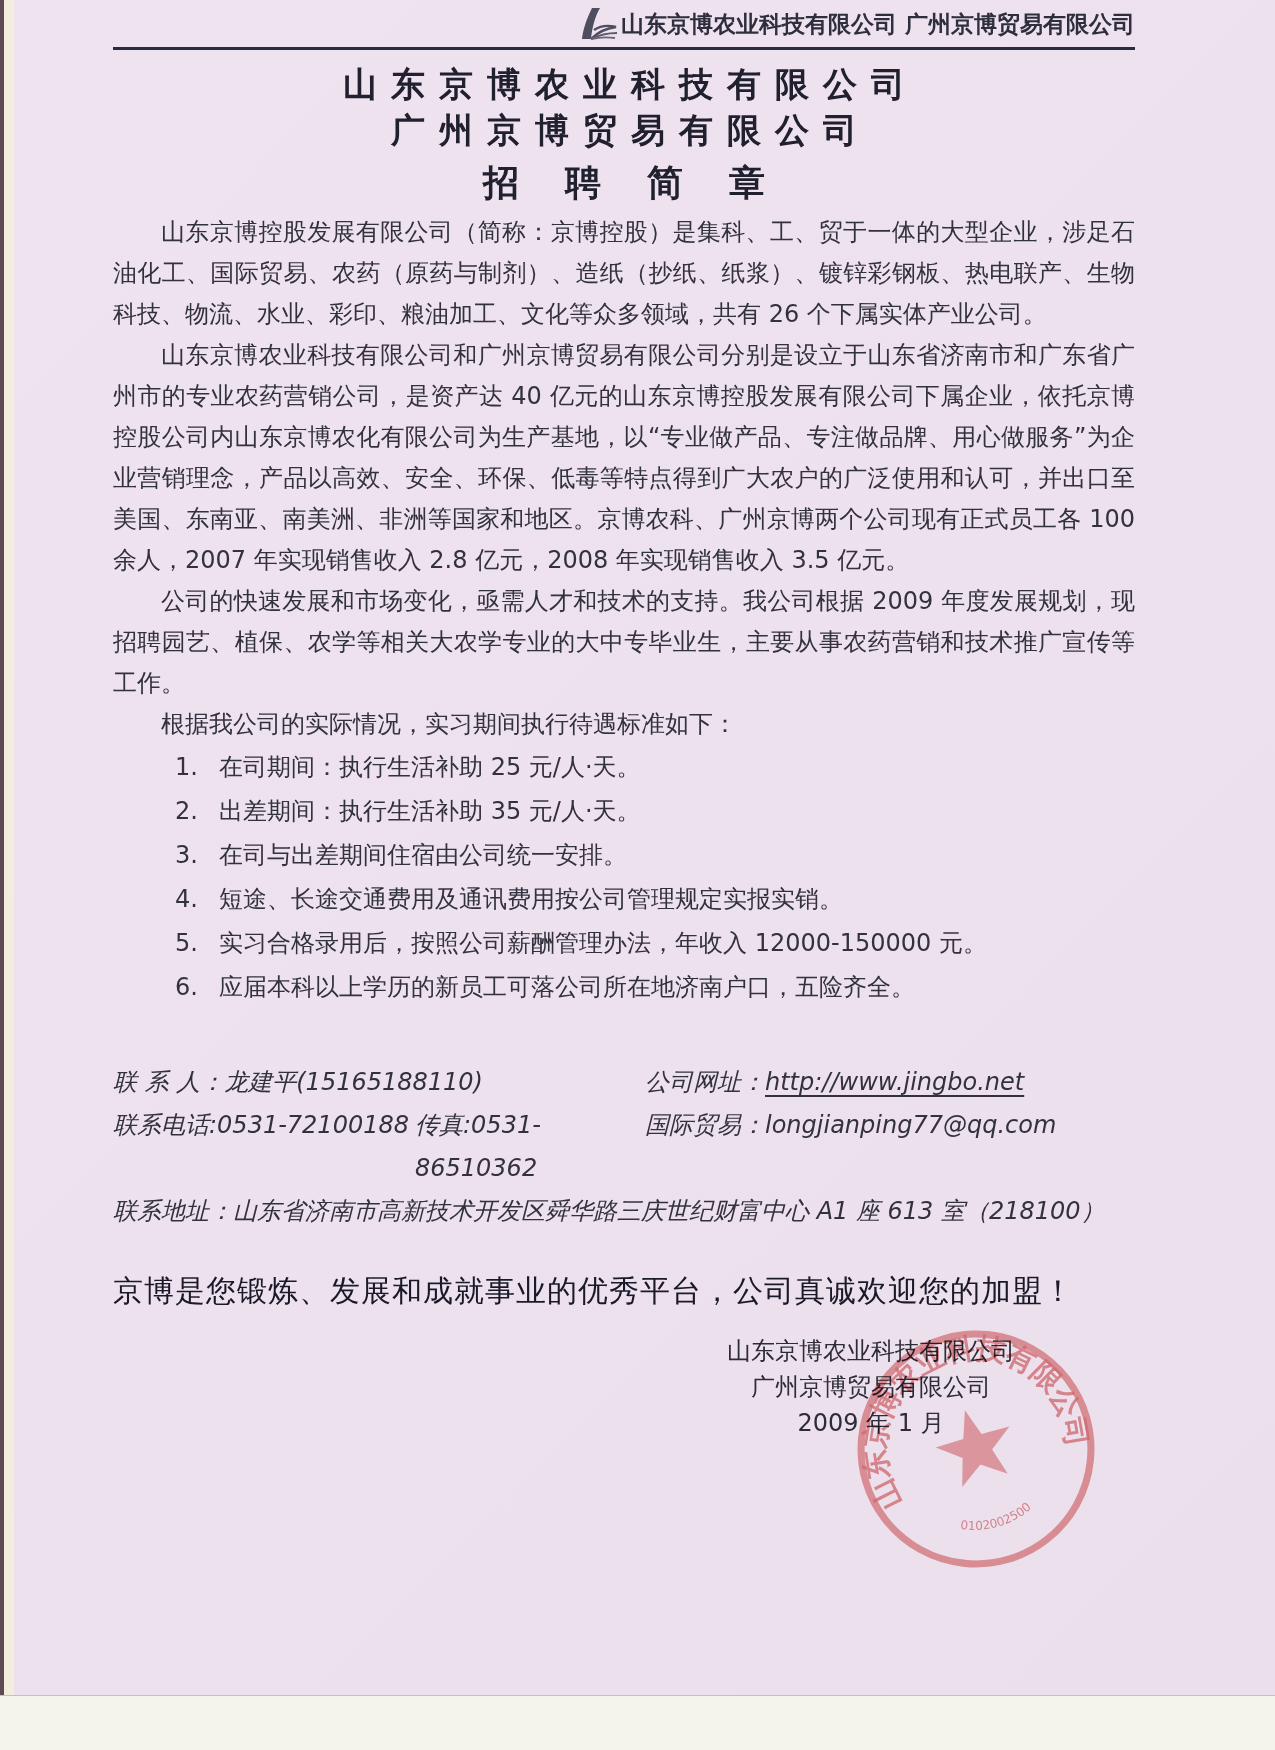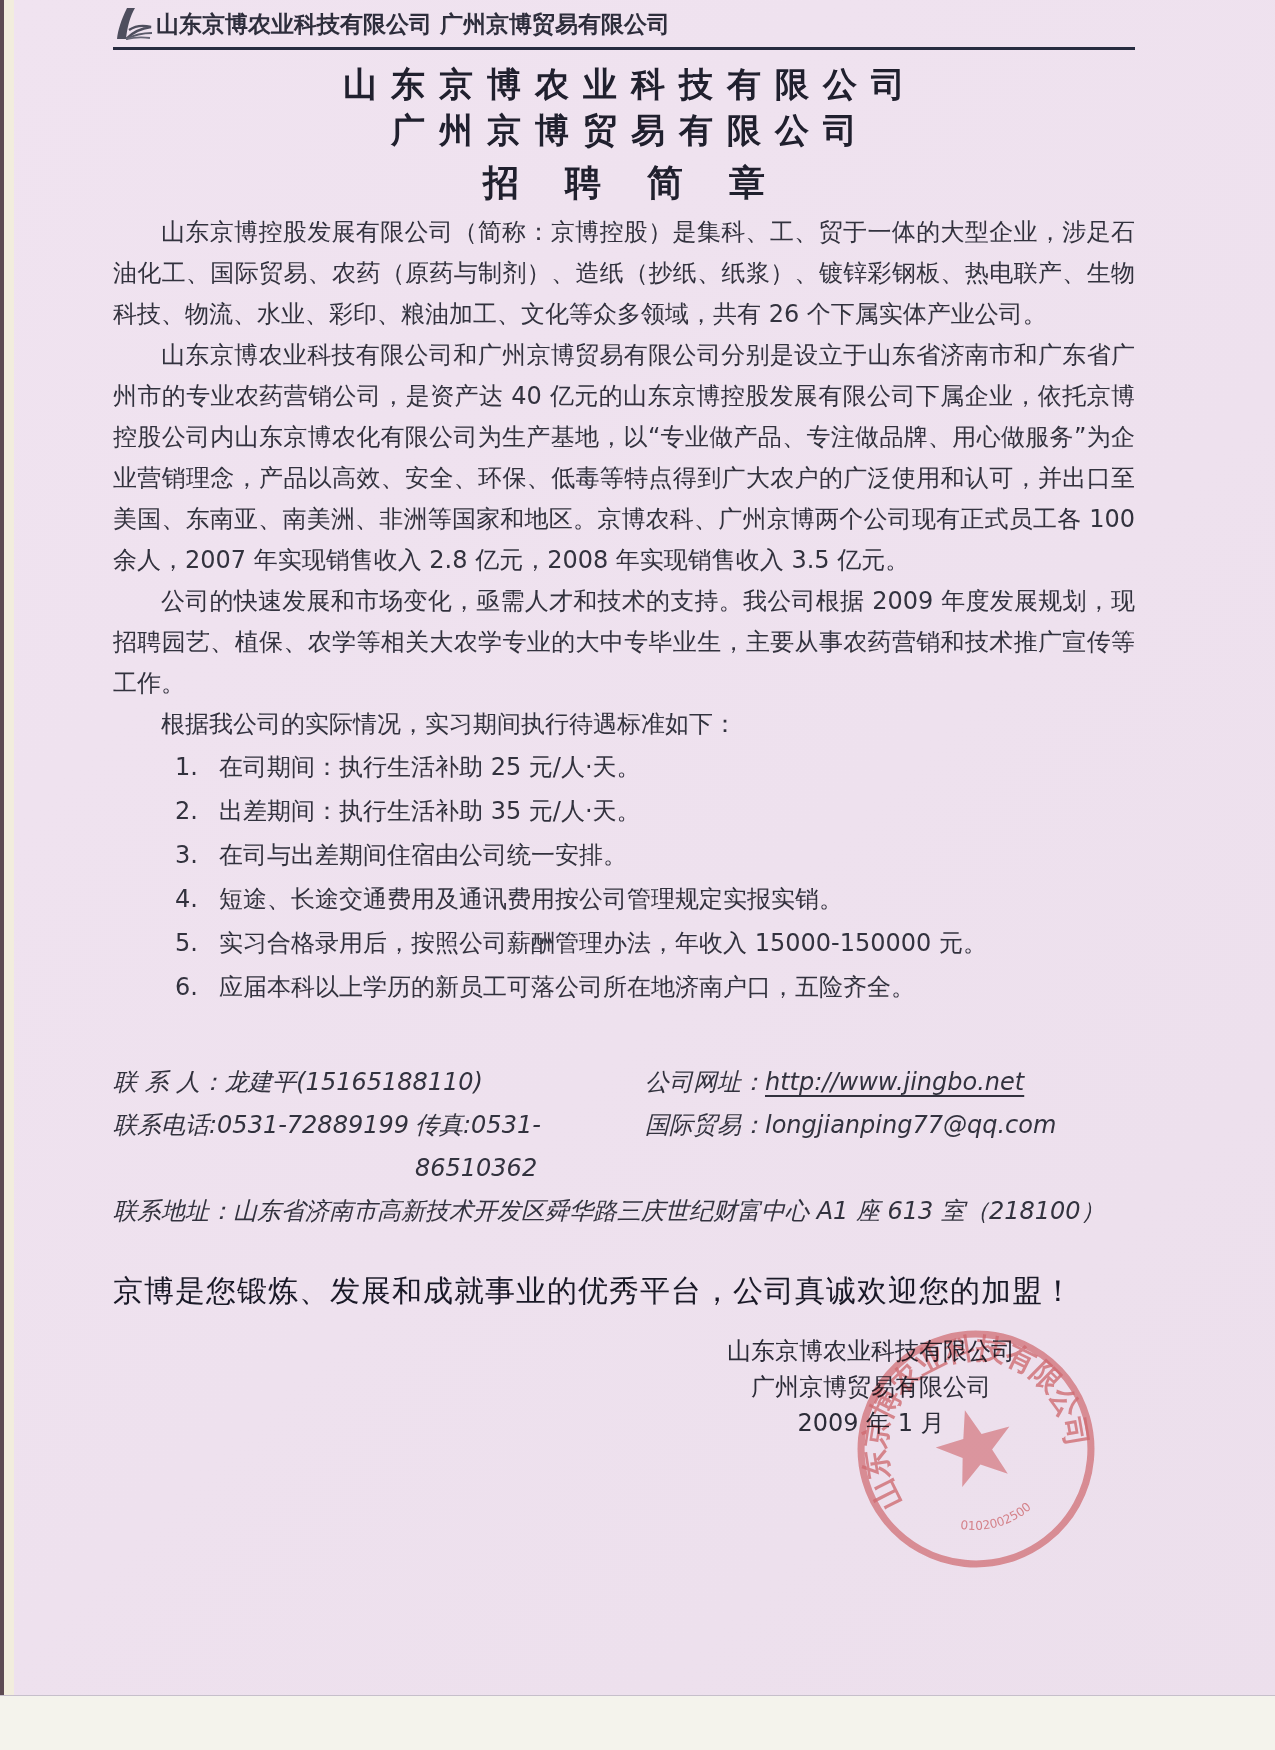--- a/index.html
+++ b/index.html
@@ -19,21 +19,21 @@
     z-index:3;
   }
   .bottom-strip{
     position:absolute;left:0;right:0;bottom:0;height:54px;
     background:#f4f3ec;border-top:1px solid #c6bfcb;z-index:3;
   }
   .content{padding:6px 140px 0 113px;position:relative;z-index:1;}
 
   
   .brand-row{
-    display:flex;justify-content:flex-start;align-items:flex-end;gap:3px;
+    display:flex;justify-content:flex-end;align-items:flex-end;gap:3px;
     height:42px;font-size:23px;font-weight:bold;color:#2e2e3c;line-height:40px;
     margin-top:-4px;
   }
   .brand-row svg{display:block;margin-bottom:2px;}
   .head-rule{height:3px;background:#272c40;margin-top:3px;}
 
   
   .title-co{
     text-align:center;font-weight:bold;color:#20202e;
     font-size:34px;line-height:44px;letter-spacing:14px;text-indent:14px;
@@ -124,37 +124,37 @@
         <li>
             <span class="num">3.</span>
             <span class="txt">在司与出差期间住宿由公司统一安排。</span>
           </li>
         <li>
             <span class="num">4.</span>
             <span class="txt">短途、长途交通费用及通讯费用按公司管理规定实报实销。</span>
           </li>
         <li>
             <span class="num">5.</span>
-            <span class="txt">实习合格录用后，按照公司薪酬管理办法，年收入 15000-150000 元。</span>
+            <span class="txt">实习合格录用后，按照公司薪酬管理办法，年收入 12000-150000 元。</span>
           </li>
         <li>
             <span class="num">6.</span>
             <span class="txt">应届本科以上学历的新员工可落公司所在地济南户口，五险齐全。</span>
           </li>
       </ol>
     </div>
 
     <div class="contact">
       <div class="c-row">
         <span class="c1-left">联 系 人：龙建平(15165188110)</span>
         <span>公司网址：</span>
         <span class="link">http://www.jingbo.net</span>
       </div>
       <div class="c-row">
-        <span class="c2-left">联系电话:0531-72889199</span>
+        <span class="c2-left">联系电话:0531-72100188</span>
         <span class="c2-mid">传真:0531-86510362</span>
         <span>国际贸易：</span>
         <span>longjianping77@qq.com</span>
       </div>
       <div class="c-row">
         <span>联系地址：山东省济南市高新技术开发区舜华路三庆世纪财富中心 A1 座 613 室（218100）</span>
       </div>
     </div>
 
     <div class="slogan">京博是您锻炼、发展和成就事业的优秀平台，公司真诚欢迎您的加盟！</div>

